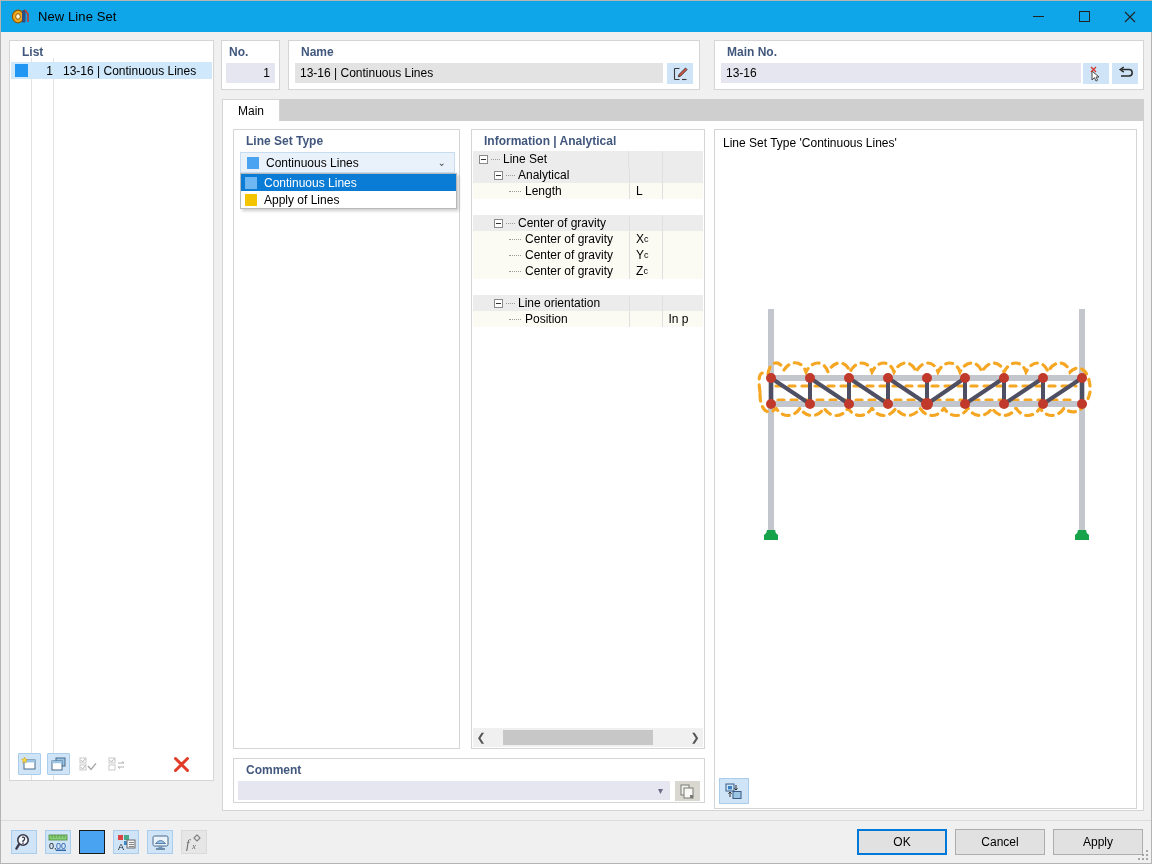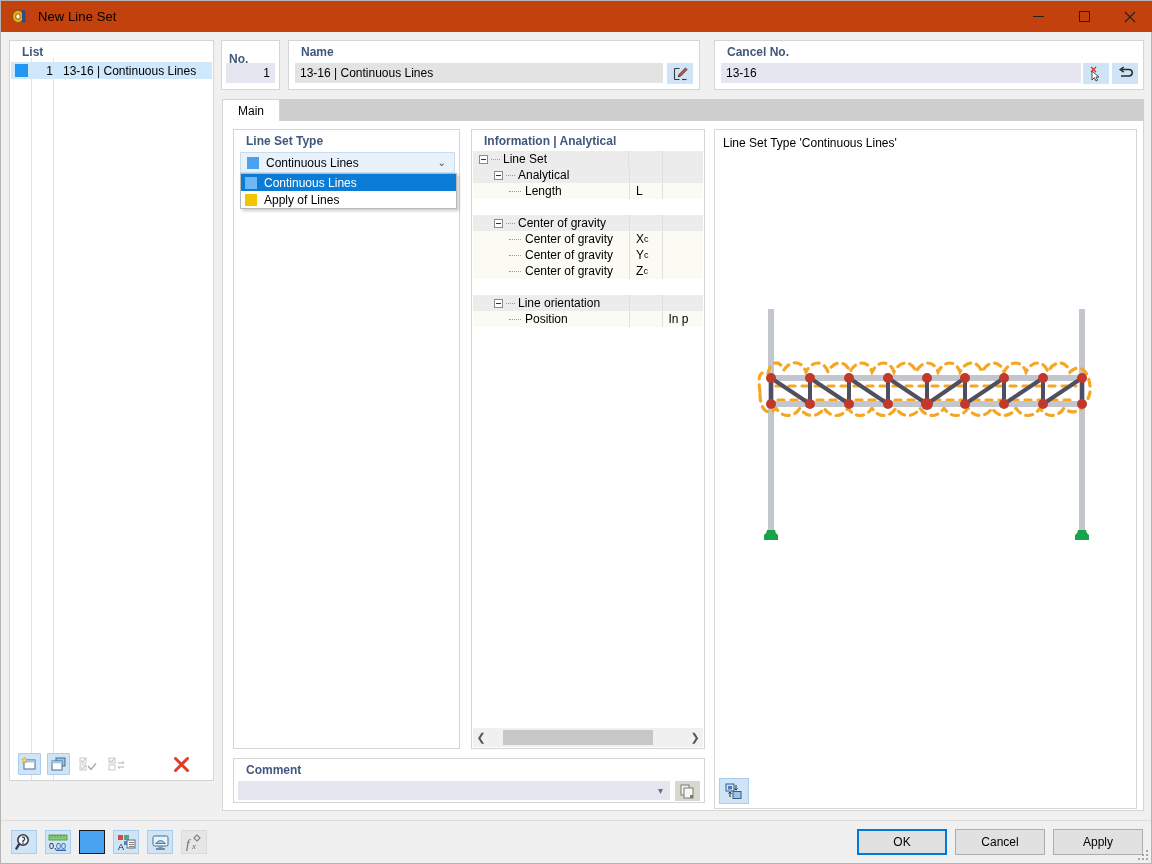--- a/index.html
+++ b/index.html
@@ -15,21 +15,21 @@
   .window {
     position: relative;
     width: 1152px; height: 864px;
     background: #f0f0f0;
     border: 1px solid #b4b4b4;
   }
 
   
   .titlebar {
     position: absolute; left: 0; top: 0; width: 1152px; height: 31px;
-    background: #c2410c;
+    background: #0ea5e9;
     display: flex; align-items: center;
   }
   .title-icon {
     width: 22px; height: 22px; margin-left: 8px; margin-right: 7px;
     position: relative; flex: none;
   }
   .title-text {
     font-size: 13px; color: #000; letter-spacing: .1px;
   }
   .win-buttons { margin-left: auto; display: flex; height: 31px; }
@@ -74,21 +74,21 @@
   .tbtn {
     width: 23px; height: 22px; display: flex; align-items: center; justify-content: center;
     background: #cfe4f7; border: 1px solid #a9cdea; border-radius: 1px;
     position: relative;
   }
   .tbtn.dis { background: transparent; border-color: transparent; opacity: .45; }
   .tbtn.plain { background: transparent; border-color: transparent; }
 
   
   #no-card { left: 220px; top: 39px; width: 59px; height: 50px; }
-  #no-card .card-head { padding-left: 7px; margin-top: 7px; }
+  #no-card .card-head { padding-left: 7px; }
   .field-ro {
     position: absolute; left: 4px; right: 4px; top: 22px; height: 20px;
     background: #e6e6f0; font-size: 12px;
     display: flex; align-items: center; padding: 0 5px;
   }
   .field-ro.right { justify-content: flex-end; }
 
   
   #name-card { left: 287px; top: 39px; width: 412px; height: 50px; }
   #name-card .field-ro { left: 6px; right: 36px; background: #e3e3e3; }
@@ -314,21 +314,21 @@
     <div id="name-edit-btn">
       <svg width="15" height="14" viewBox="0 0 15 14">
         <path d="M1.5 1.5 h5 M1.5 1.5 v11 M1.5 12.5 h5" fill="none" stroke="#3a3a3a" stroke-width="1.1"></path>
         <path d="M12.5 1 l1.6 1.6 -6.6 6.6 -2.2 .6 .6-2.2z" fill="#d94f3d" stroke="#3a3a3a" stroke-width=".9"></path>
         <path d="M9 12.5 h4.5" stroke="#3a3a3a" stroke-width="1.1"></path>
       </svg>
     </div>
   </div>
 
   <div class="card" id="lines-card">
-    <div class="card-head">Cancel No.</div>
+    <div class="card-head">Main No.</div>
     <div class="field-ro">13-16</div>
     <div class="lines-btn" id="lines-pick-btn">
       <svg width="16" height="16" viewBox="0 0 16 16">
         <path d="M4 5 L4 14 L6.4 11.6 L8 15 L9.6 14.2 L8 11 L11 11 Z" fill="#fff" stroke="#4a4a4a" stroke-width="1"></path>
         <path d="M3 1 L8 6 M8 1 L3 6" stroke="#d4342a" stroke-width="1.3"></path>
       </svg>
     </div>
     <div class="lines-btn" id="lines-undo-btn">
       <svg width="17" height="15" viewBox="0 0 17 15">
         <path d="M4 10 h8 a3.2 3.2 0 0 0 0-6.4 h-7" fill="none" stroke="#2b2b2b" stroke-width="1.5"></path>

